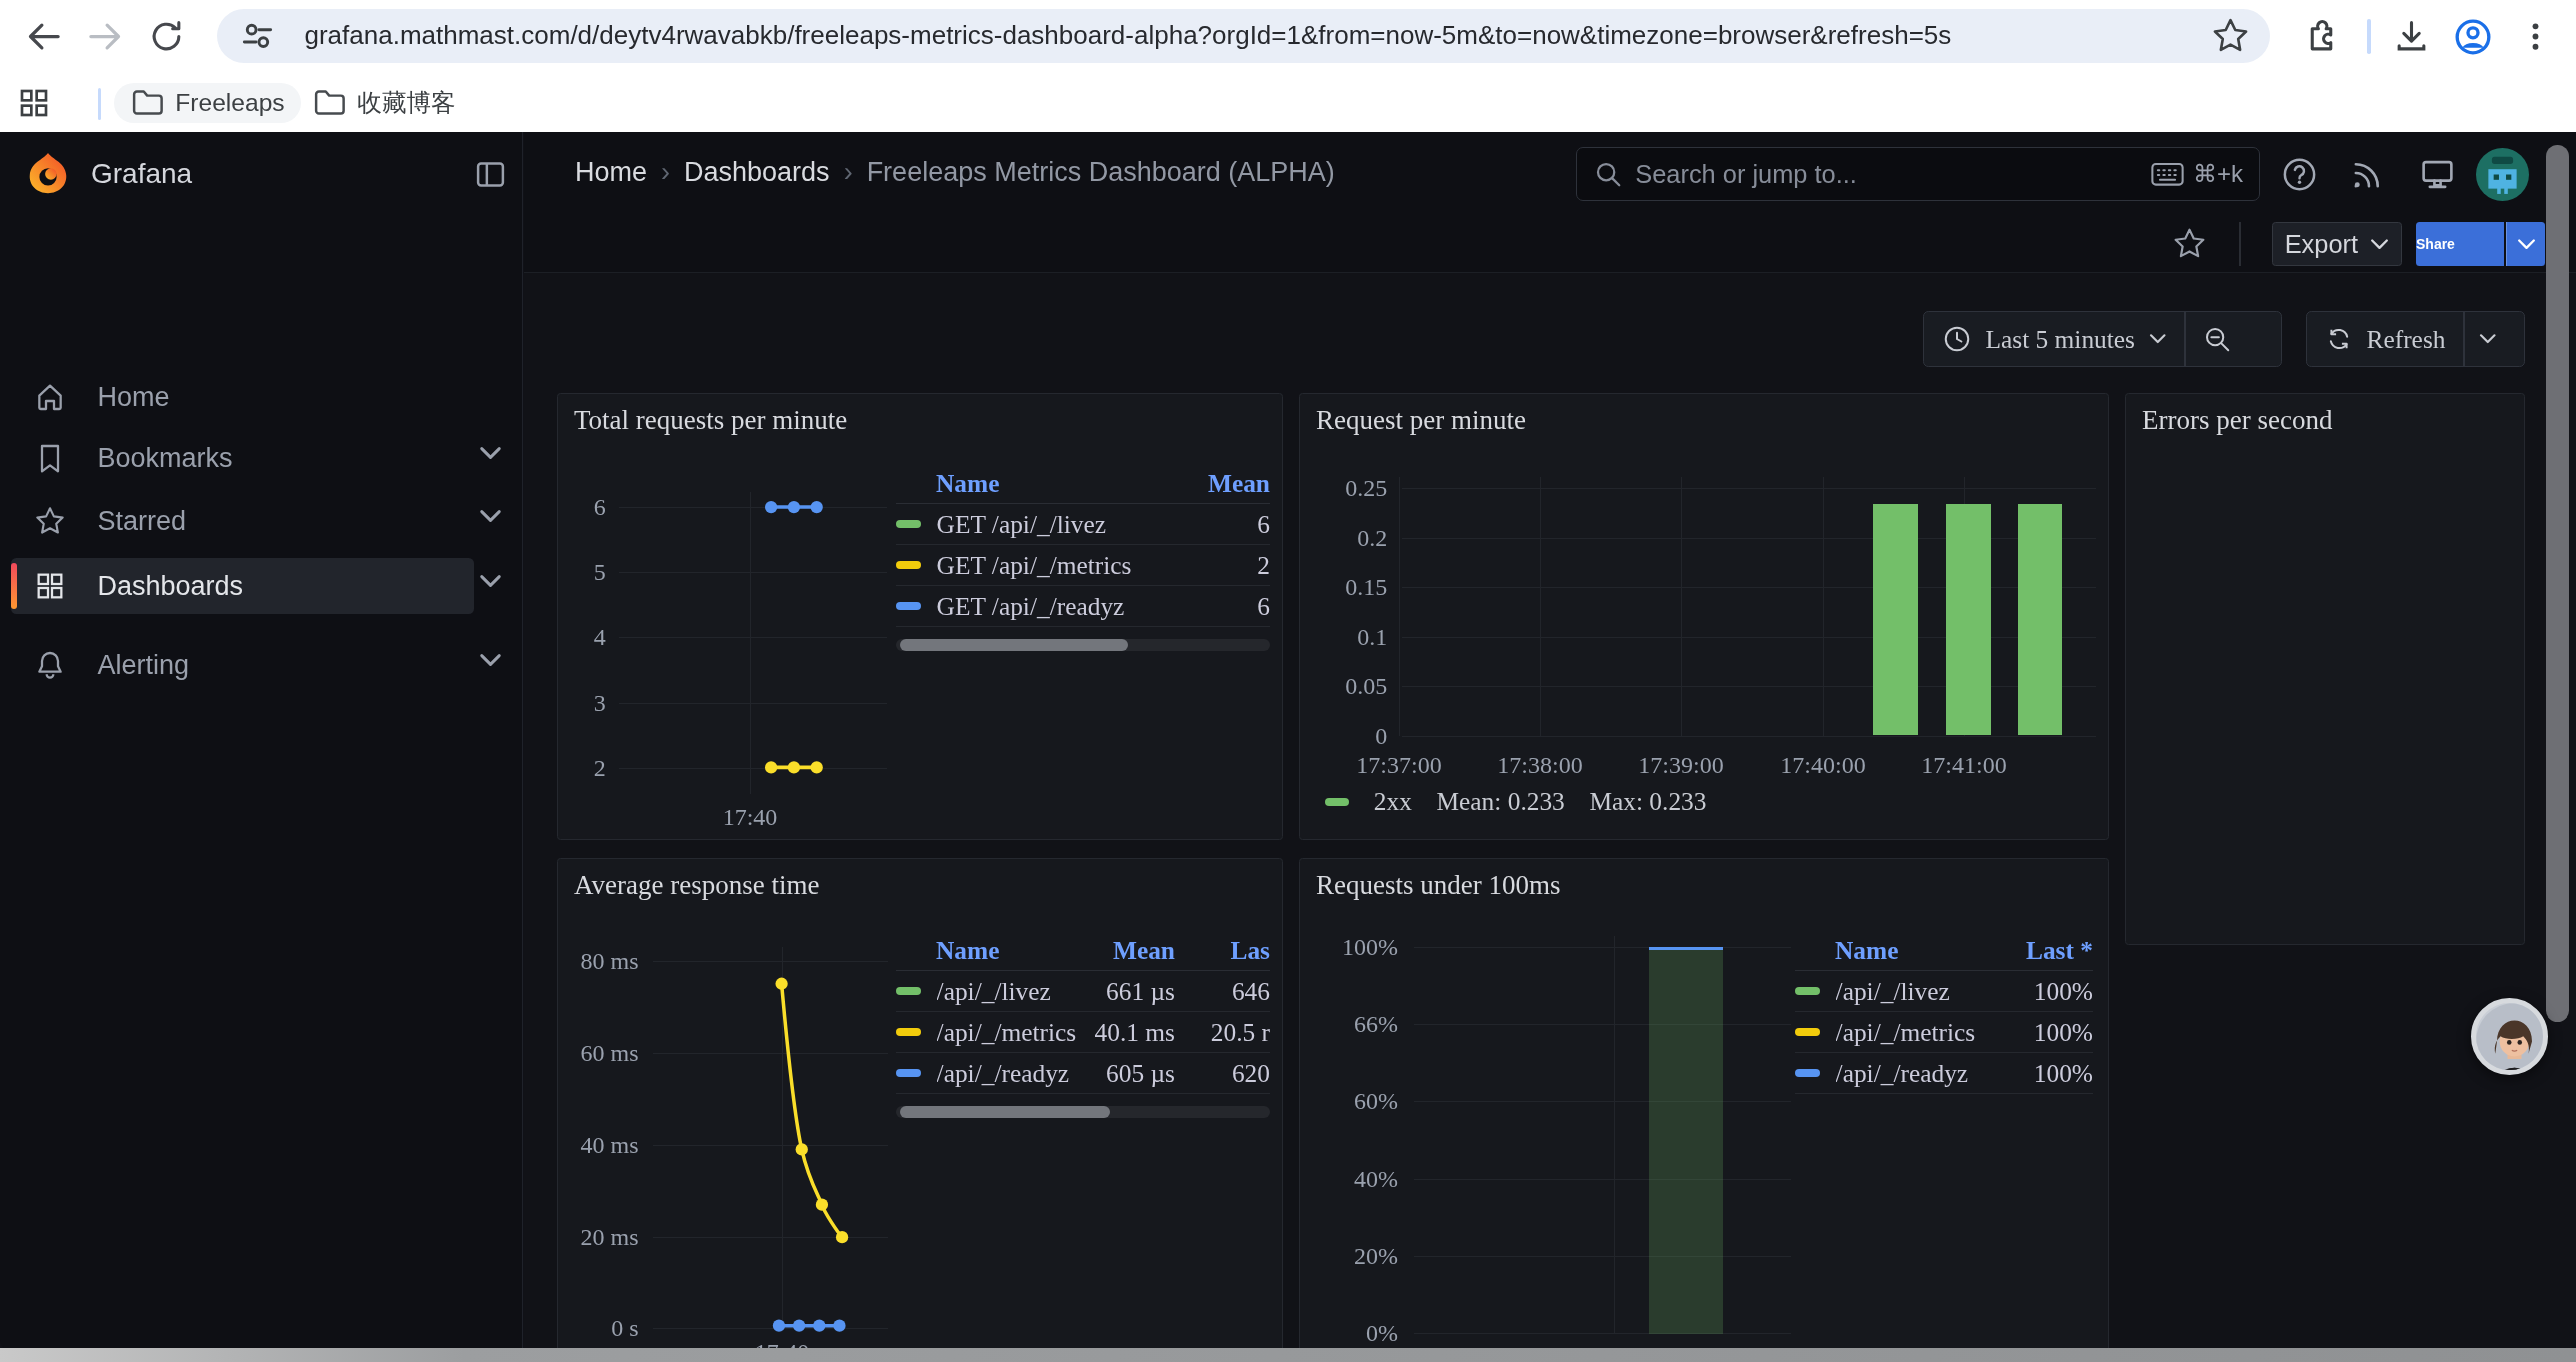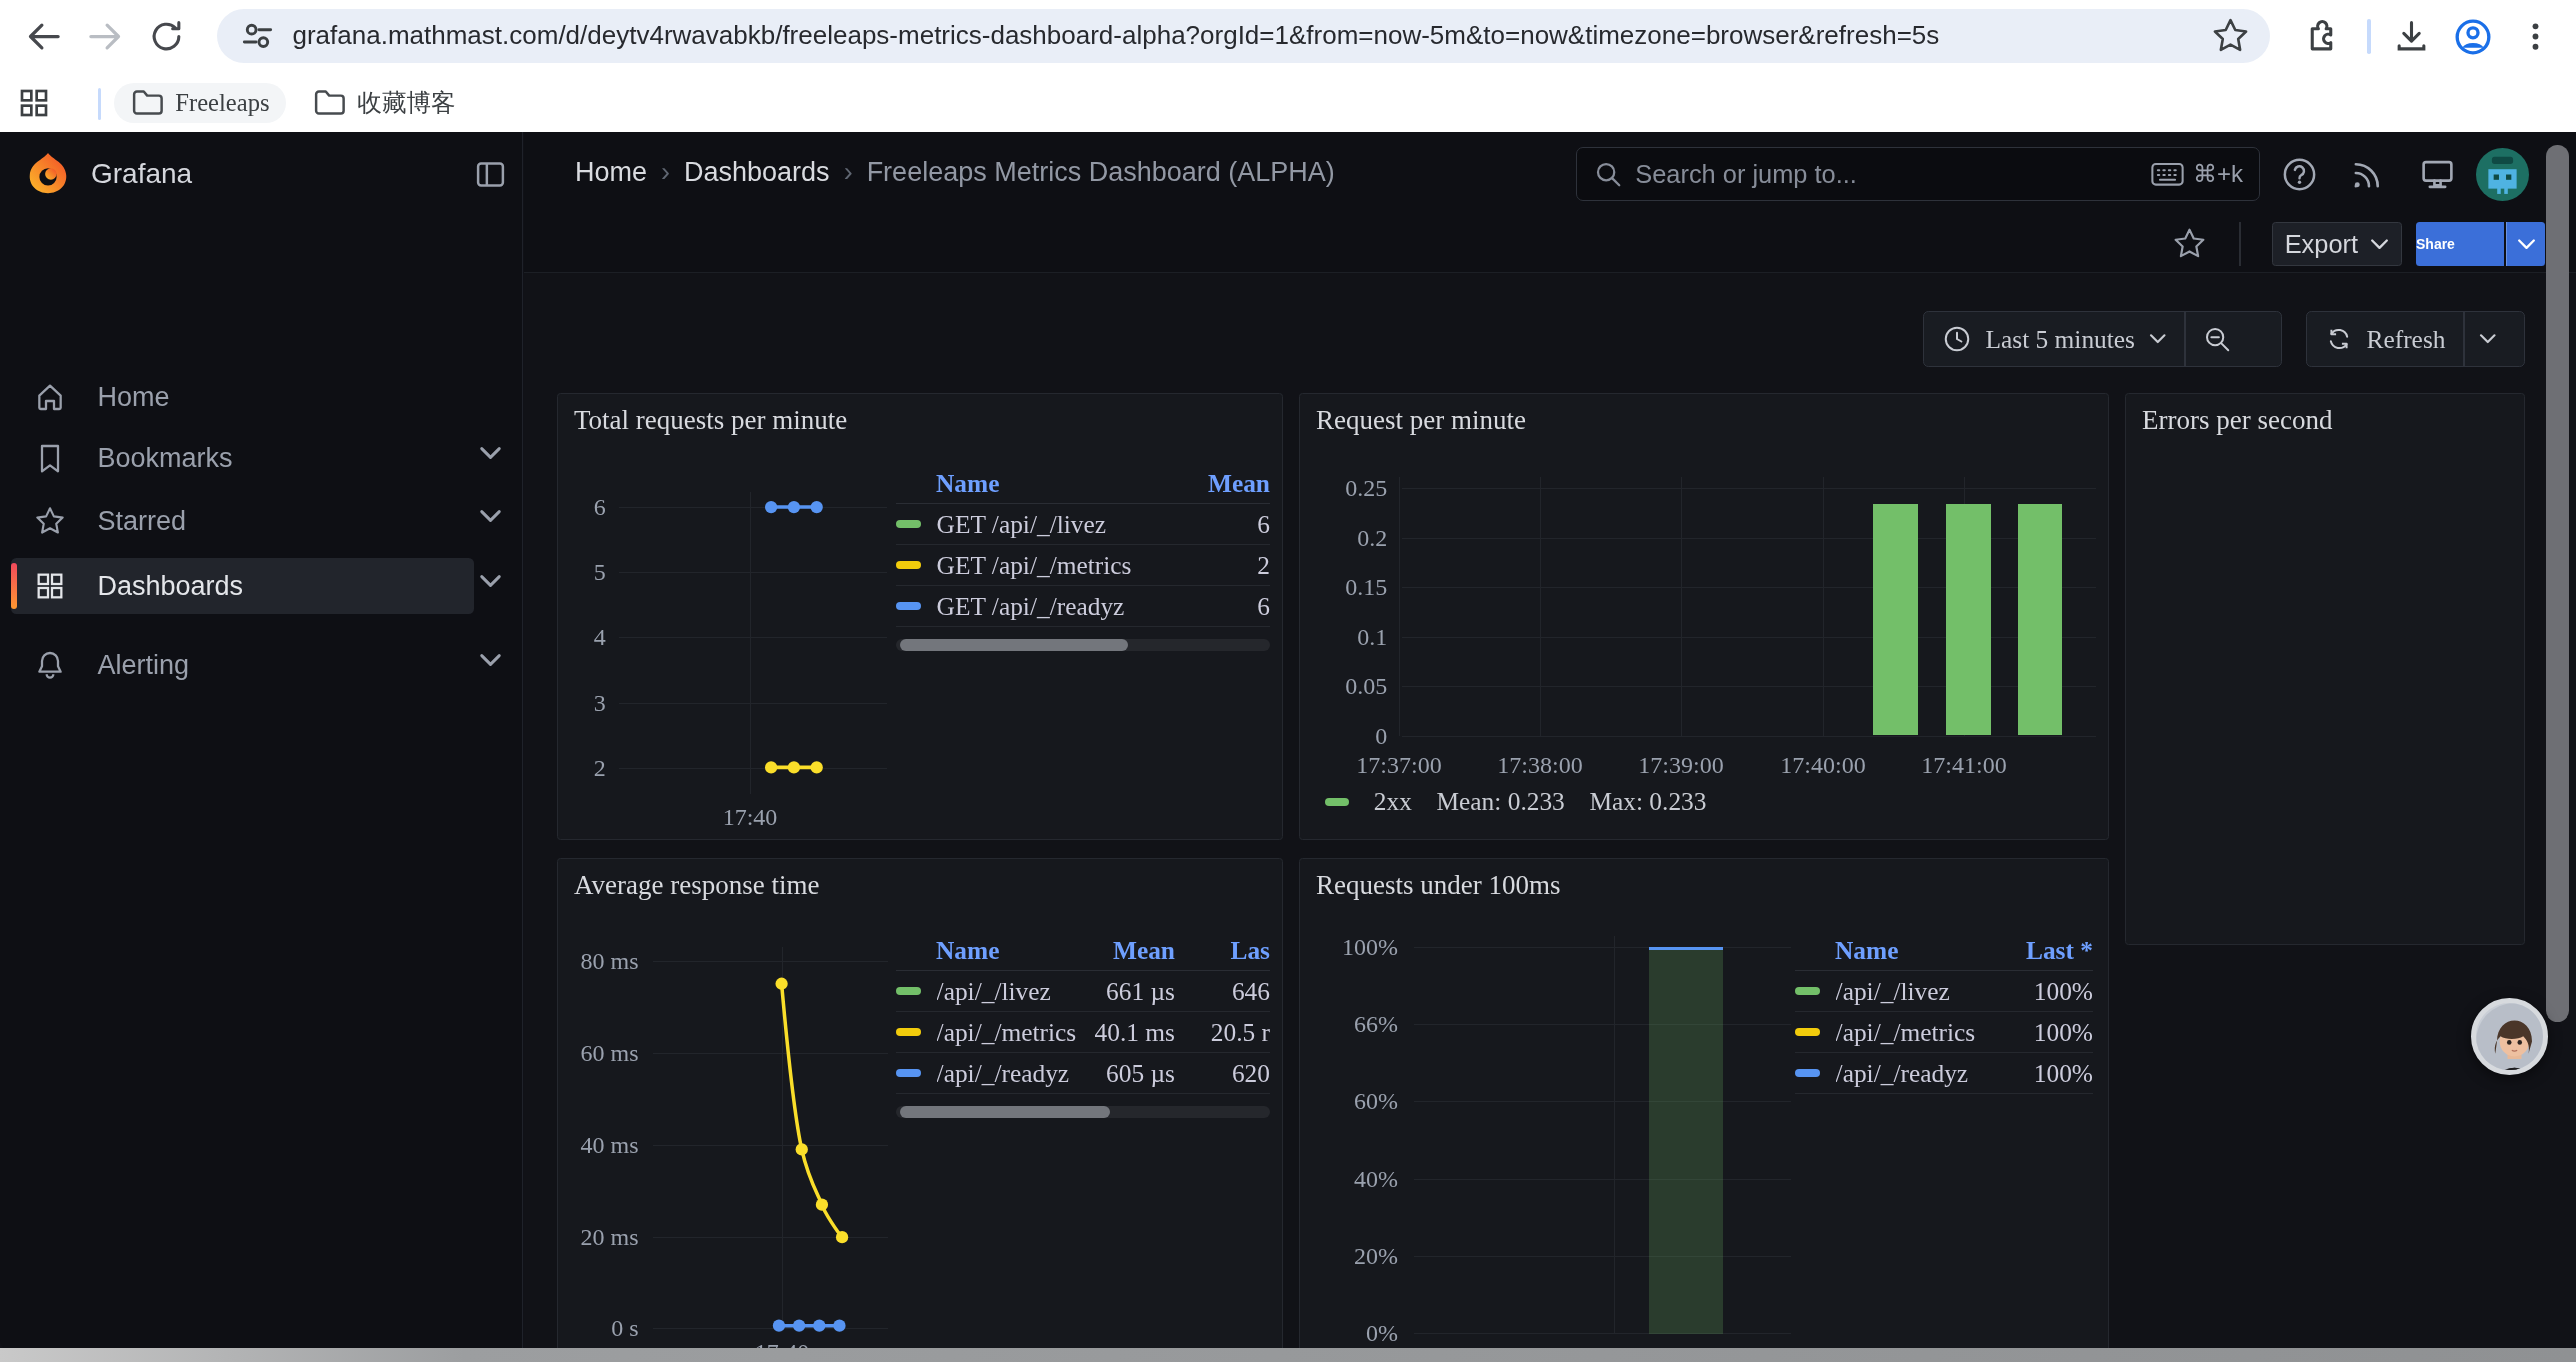--- a/index.html
+++ b/index.html
@@ -2,24 +2,24 @@
 <html style="font-size:14px"><head>
 <meta charset="utf-8">
 <style>
   * { margin:0; padding:0; box-sizing:border-box; }
   html,body { width:2576px; height:1363px; overflow:hidden; background:#101117;
     font-family:"Liberation Sans", sans-serif; }
   .abs { position:absolute; }
 
   
   #chrome { position:absolute; left:0; top:0; width:2576px; height:74px; background:#ffffff; }
-  #bookmarks { position:absolute; left:0; top:74px; width:2576px; height:58px; background:#ffffff;font-family:Liberation Serif, serif; }
+  #bookmarks { position:absolute; left:0; top:74px; width:2576px; height:58px; background:#ffffff; }
   .nav-ic { position:absolute; top:12.3px; width:49px; height:49px; display:flex; align-items:center; justify-content:center; border-radius:50%; }
   #urlbar { position:absolute; left:217px; top:8.8px; width:2053px; height:54px; background:#e9eef7; border-radius:27px; display:flex; align-items:center; }
-  #urltext { font-size:26px; color:#27292e; white-space:nowrap; overflow:hidden; flex:1; }
+  #urltext { font-size:26px; color:#27292e; white-space:nowrap; overflow:hidden; flex:1;margin-left:12px; }
   .bm-item { position:absolute; top:8.8px; height:40px; display:flex; align-items:center; gap:12.3px; padding:0 16px; border-radius:20px; }
   .bm-label { font-size:24.6px; color:#3c4043; }
   .vdiv-bm { position:absolute; left:98px; top:14px; width:2.6px; height:32px; background:#c6dafc; border-radius:1.8px; }
 
   
   #app { position:absolute; left:0; top:132px; width:2576px; height:1219px; background:#101117; border-radius:0 0 12.3px 12.3px; overflow:hidden; }
   #sidebar { position:absolute; left:0; top:0; width:523px; height:1219px; background:#0e0f14; border-right:1.8px solid #1f222a; }
   #main { position:absolute; left:524px; top:0; width:2052px; height:1219px; background:#111217; }
   #gf-header { position:absolute; left:0; top:0; width:2052px; height:83px; background:#0e0f14; }
   #gf-toolbar { position:absolute; left:0; top:83px; width:2052px; height:58px; background:#0e0f14; border-bottom:1.8px solid #1c1f25; }

